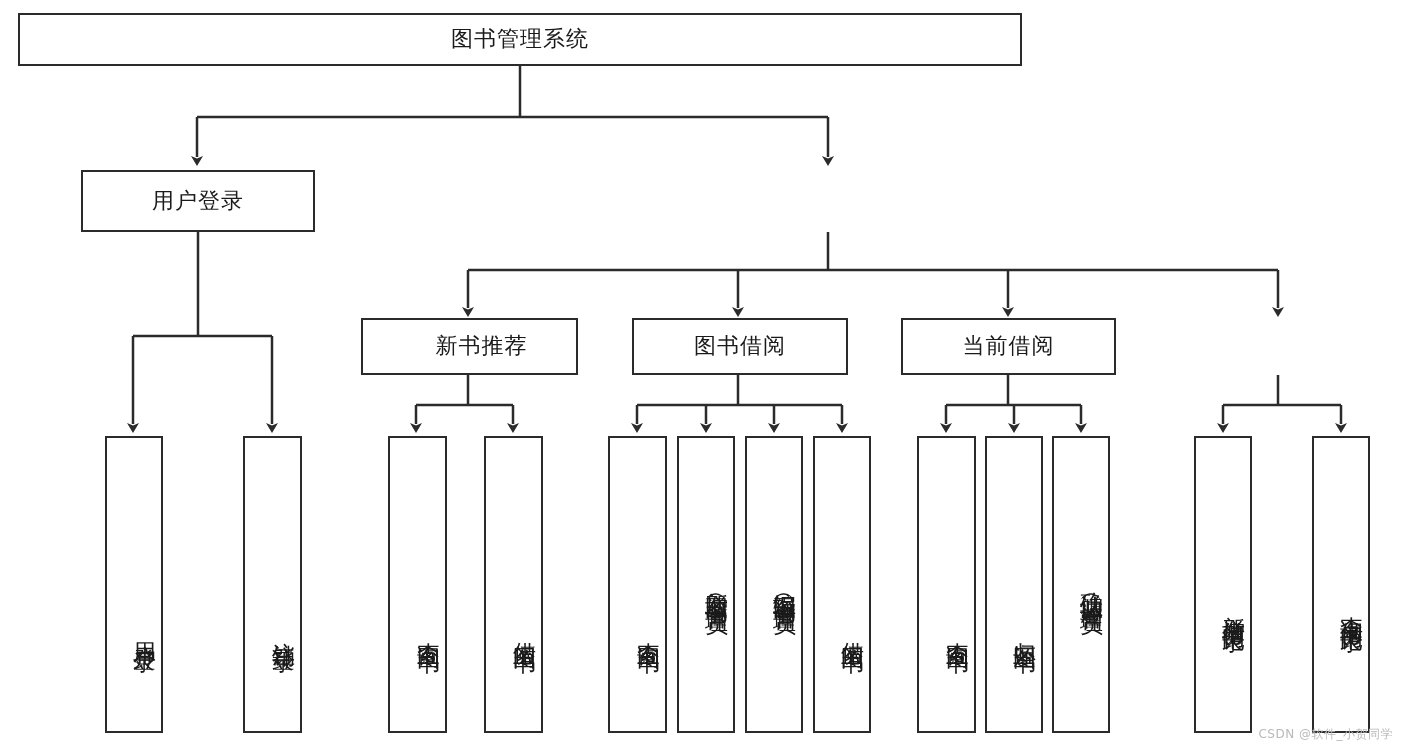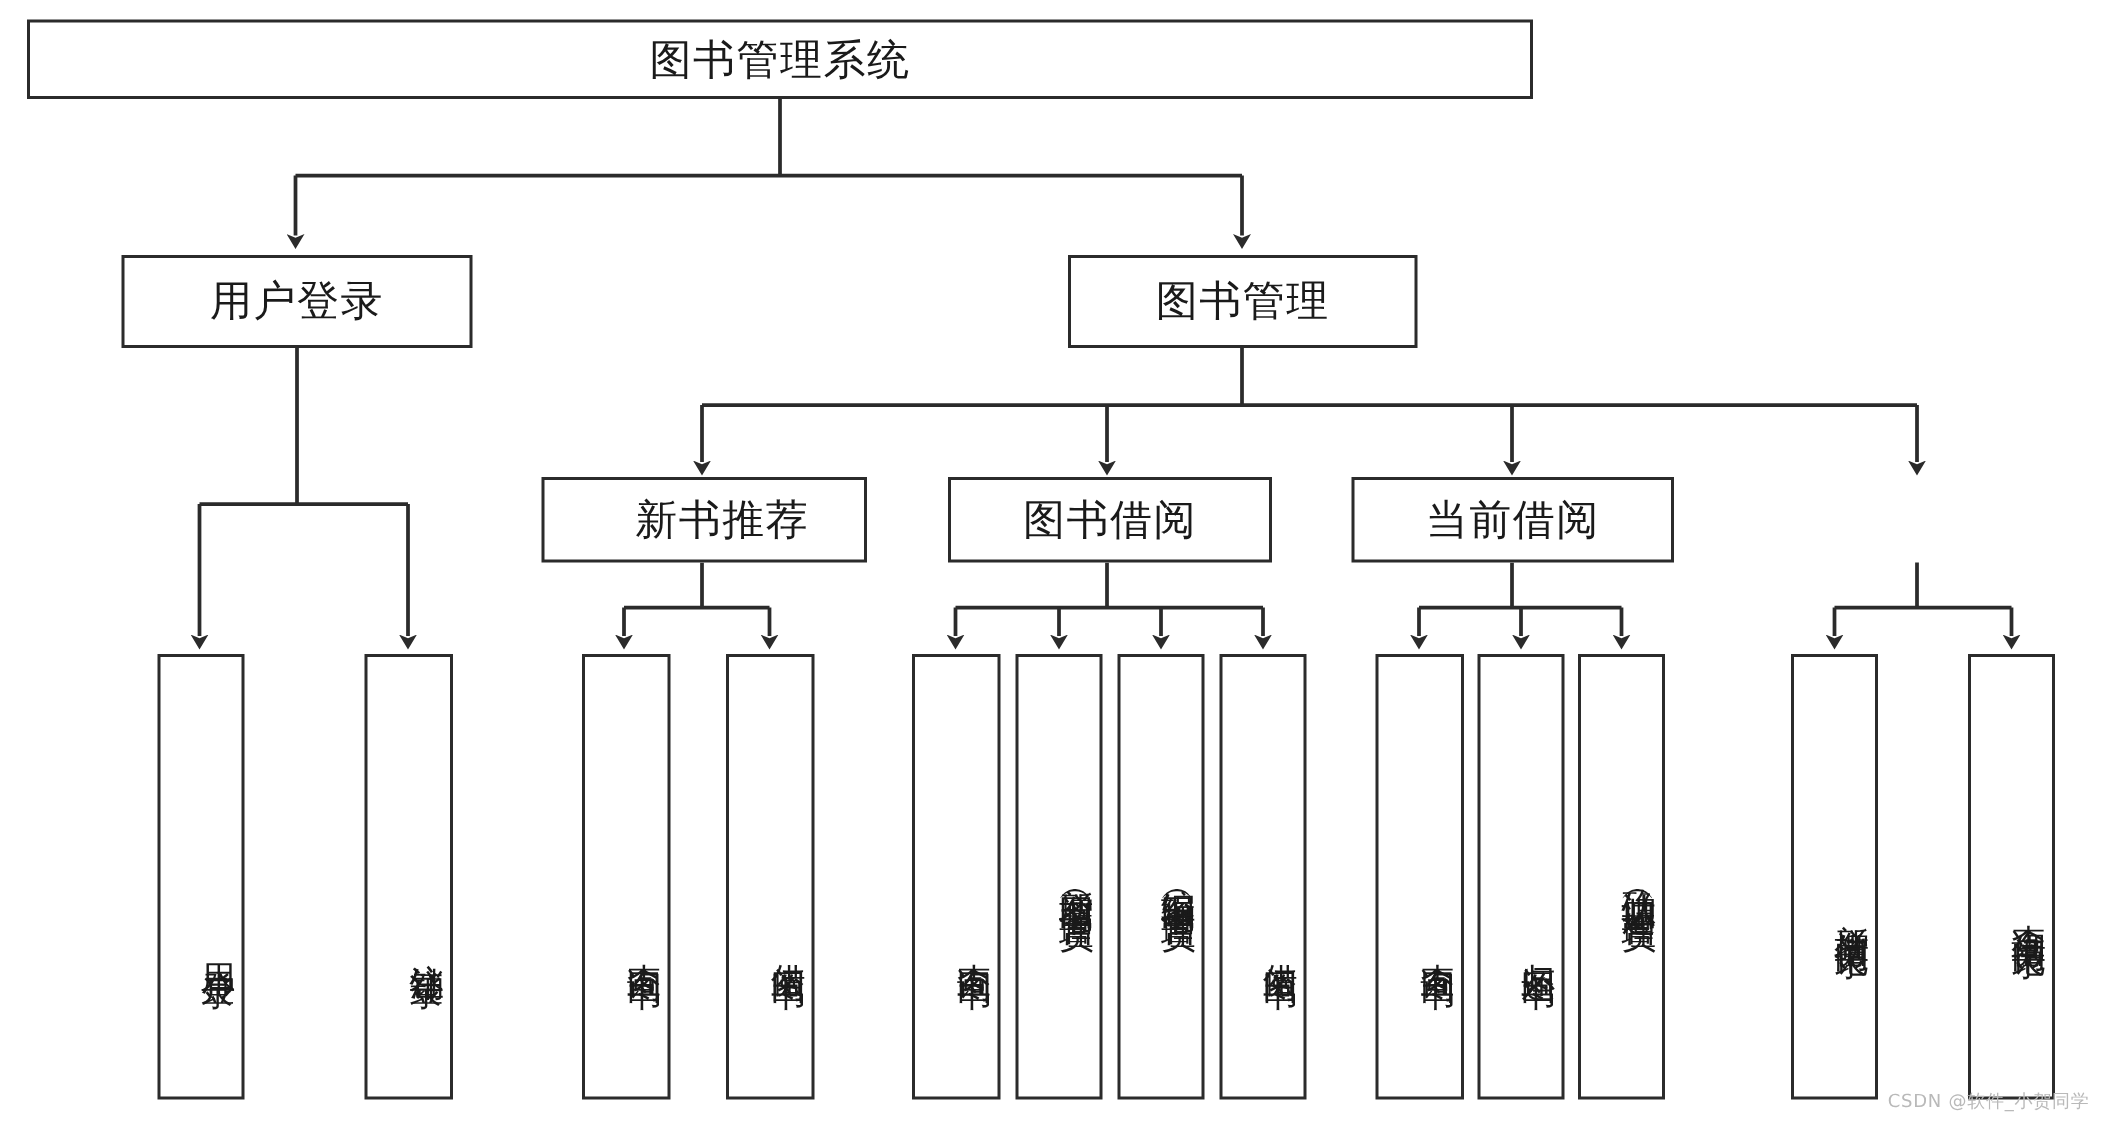--- a/index.html
+++ b/index.html
@@ -29,21 +29,21 @@
     box-sizing: border-box;
     border: 2.5px solid #2b2b2b;
     background: #ffffff;
     color: #1a1a1a;
     display: flex;
     align-items: center;
     justify-content: center;
     text-align: center;
   }
   .node.horiz {
-    font-size: 28px;
+    font-size: 22px;
     letter-spacing: 1px;
     line-height: 1.2;
   }
   .node.vert {
     writing-mode: vertical-rl;
     text-orientation: upright;
     font-size: 23px;
     letter-spacing: 3px;
     align-items: flex-start;
     justify-content: center;
@@ -124,23 +124,20 @@
     </g>
   </svg>
 
   <div class="node horiz" style="left:18px; top:13px; width:1004px; height:53px;">
     <span class="label">图书管理系统</span>
   </div>
 
   <div class="node horiz" style="left:81px; top:170px; width:234px; height:62px;">
     <span class="label">用户登录</span>
   </div>
-  <div class="node horiz" style="left:712px; top:170px; width:233px; height:62px;">
-    <span class="label">图书管理</span>
-  </div>
 
   <div class="node horiz" style="left:361px; top:318px; width:217px; height:57px;padding-left:24px;">
     <span class="label">新书推荐</span>
   </div>
   <div class="node horiz" style="left:901px; top:318px; width:215px; height:57px;">
     <span class="label">当前借阅</span>
   </div>
   <div class="node horiz" style="left:632px; top:318px; width:216px; height:57px;">
     <span class="label">图书借阅</span>
   </div>

